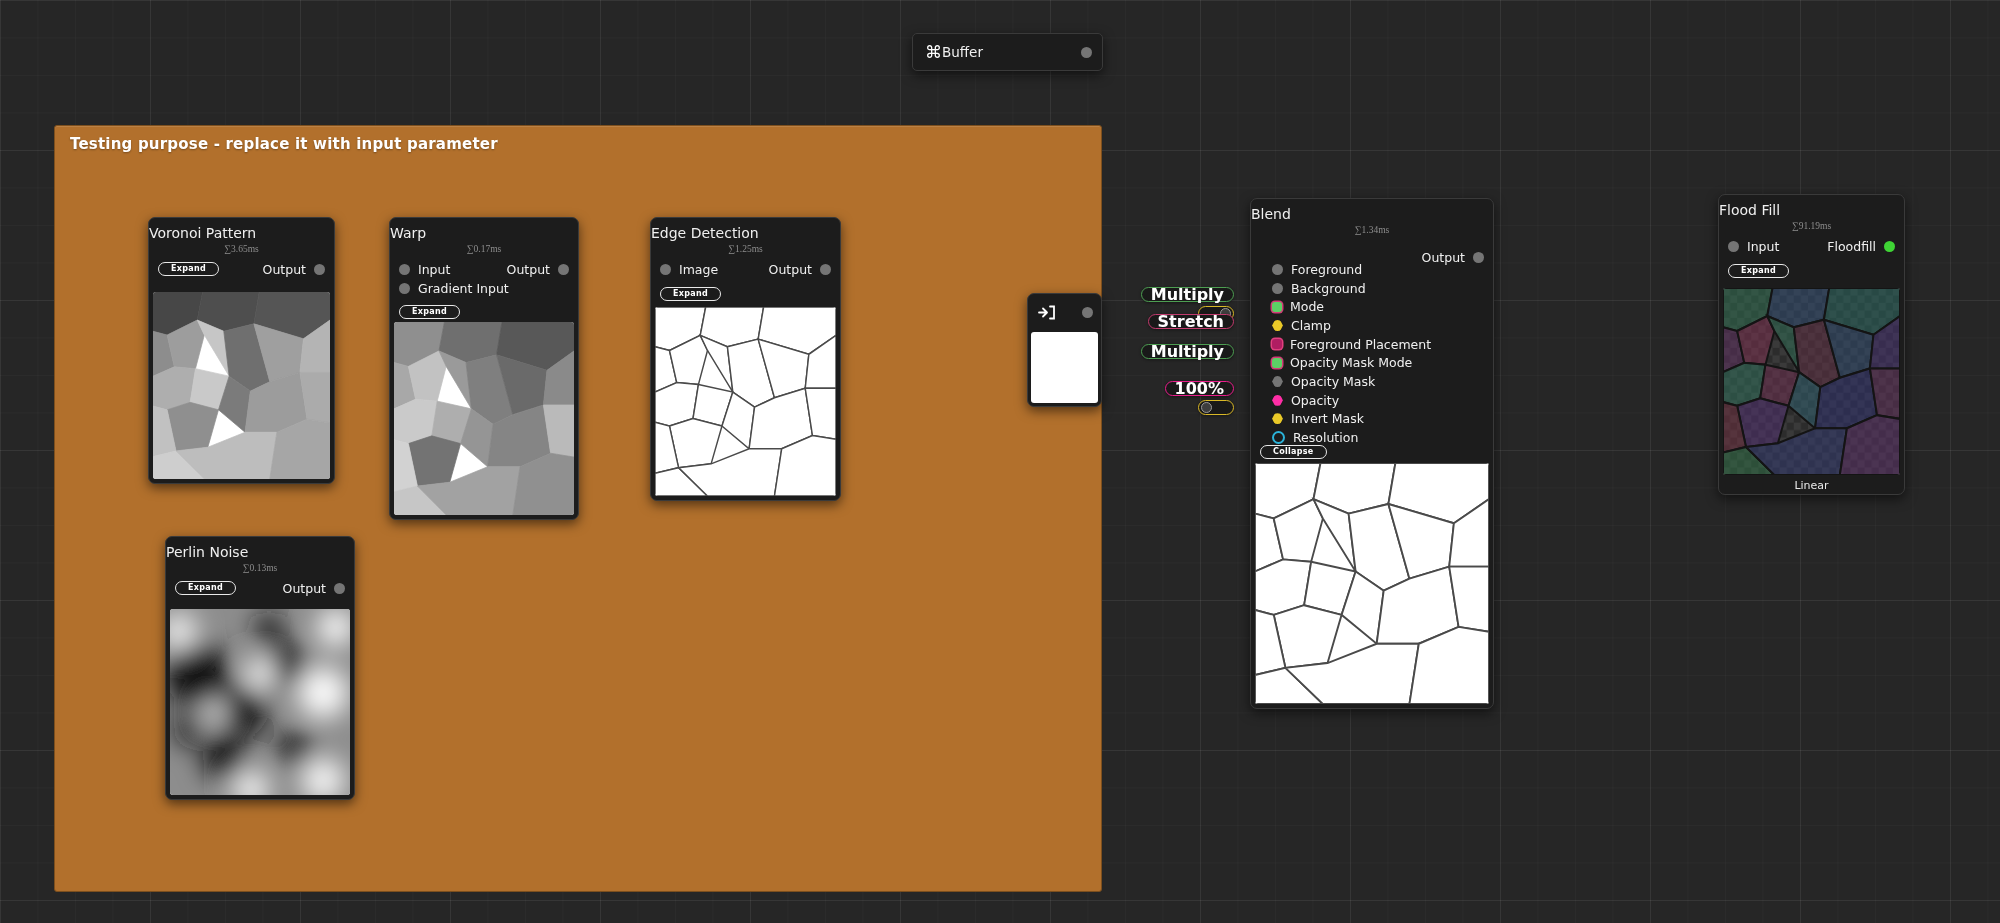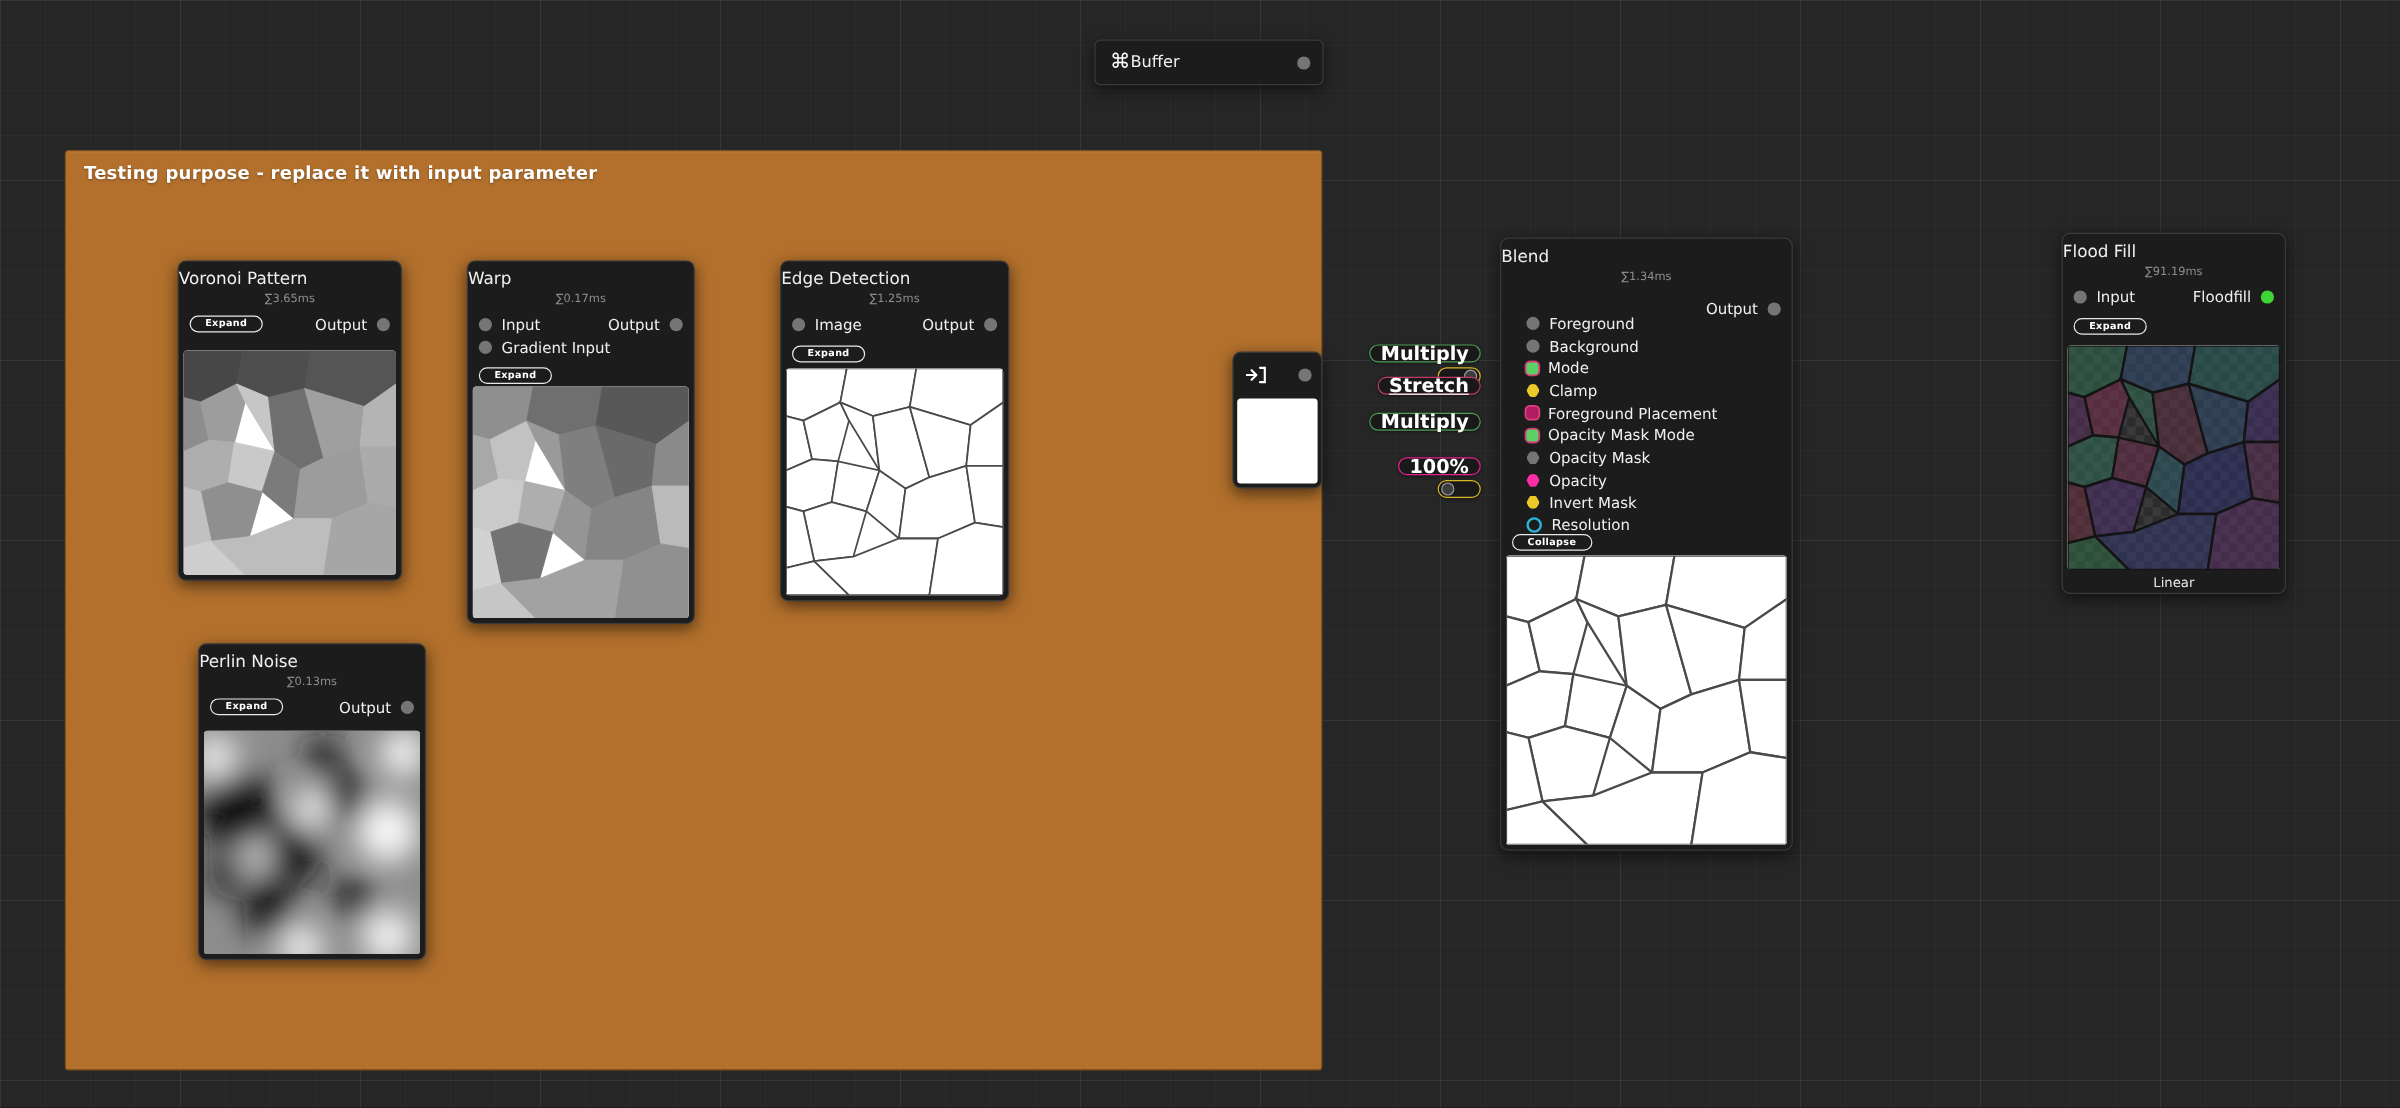--- a/index.html
+++ b/index.html
@@ -25,21 +25,21 @@
     text-shadow:0 1px 2px rgba(0,0,0,.35);letter-spacing:.2px;
   }
   
   #wires{position:absolute;inset:0;z-index:2;pointer-events:none;}
   
   .node{
     position:absolute;background:#1c1c1c;border:1px solid #3a3a3a;border-radius:7px;
     box-shadow:0 4px 12px rgba(0,0,0,.55);color:#f0f0f0;z-index:3;
   }
   .node .title{font-weight:normal;font-size:14px;margin-top:7px;}
-  .node .time{text-align:center;font-size:9.5px;color:#8d8d8d;margin-top:3px;}
+  .node .time{text-align:center;font-size:9.5px;color:#8d8d8d;margin-top:3px;font-family:Liberation Serif, serif;}
   .rows{margin-top:6px;}
   .port-row{display:flex;align-items:center;height:18.7px;padding:0 9px;font-size:12.5px;gap:8px;}
   .port-row .spacer{flex:1;}
   .port-shape{flex:0 0 auto;width:11px;height:11px;border-radius:50%;background:#757575;}
   .port-shape.square{width:10px;height:10px;border-radius:3px;}
   .port-shape.hex{clip-path:polygon(27% 0,73% 0,100% 50%,73% 100%,27% 100%,0 50%);}
   .port-shape.ring{background:transparent;border:2px solid #2bb3d9;width:9px;height:9px;}
   .pill{
     display:inline-block;border:1px solid #e9e9e9;border-radius:9px;color:#fff;
     font-size:8px;font-weight:bold;padding:2px 12px;letter-spacing:.3px;line-height:1;
@@ -423,19 +423,19 @@
           <polygon points="70,75 87,68 100,70 100,100 66,100" fill="#5a2f66" fill-opacity="0.55" stroke="#141414" stroke-width="1.1"></polygon>
         </svg>
       </div>
     <div class="flood-footer">Linear</div>
   </div>
 
 <div class="badge" style="border-color: rgb(78, 158, 82); right: 766px; top: 287.4px;">Multiply</div>
     <div class="badge toggle" style="border-color: rgb(217, 184, 39); right: 766px; top: 306.1px;">
       <span class="knob right"></span>
     </div>
-    <div class="badge" style="border-color: rgb(194, 59, 110); right: 766px; top: 314px; text-decoration: underline;">Stretch</div>
+    <div class="badge" style="border-color: rgb(194, 59, 110); right: 766px; top: 314px;">Stretch</div>
     <div class="badge" style="border-color: rgb(78, 158, 82); right: 766px; top: 343.5px;">Multiply</div>
     <div class="badge" style="border-color: rgb(233, 30, 140); right: 766px; top: 380.9px;">100%</div>
     <div class="badge toggle" style="border-color: rgb(217, 184, 39); right: 766px; top: 399.6px;">
       <span class="knob left"></span>
     </div>
   </div>
 
 </body></html>

